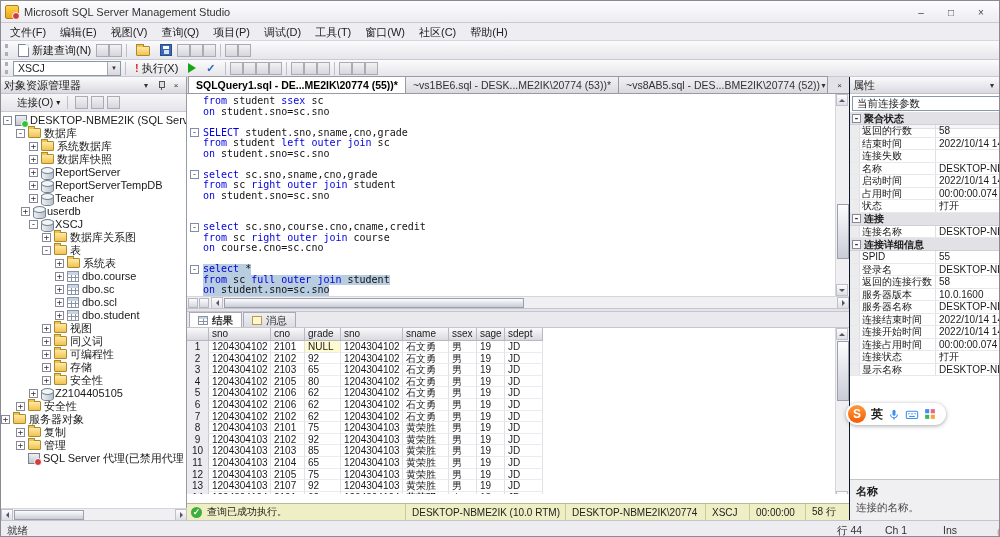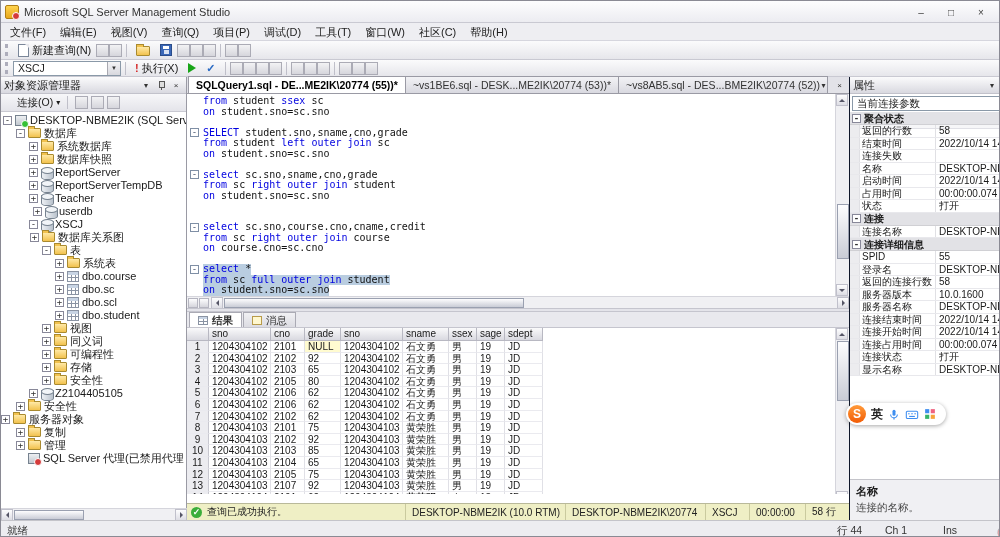--- a/index.html
+++ b/index.html
@@ -241,23 +241,23 @@
       <span class="i-gray"></span>
     </div>
     <div class="oe-tree" id="oetree">
         <div class="tree-row" style="padding-left: 2px;"><span class="expander">-</span><span class="ti ico-server"></span><span class="tree-label">DESKTOP-NBME2IK (SQL Server 10.0.160</span></div>
         <div class="tree-row" style="padding-left: 15px;"><span class="expander">-</span><span class="ti ico-folder"></span><span class="tree-label">数据库</span></div>
         <div class="tree-row" style="padding-left: 28px;"><span class="expander">+</span><span class="ti ico-folder"></span><span class="tree-label">系统数据库</span></div>
         <div class="tree-row" style="padding-left: 28px;"><span class="expander">+</span><span class="ti ico-folder"></span><span class="tree-label">数据库快照</span></div>
         <div class="tree-row" style="padding-left: 28px;"><span class="expander">+</span><span class="ti ico-db"></span><span class="tree-label">ReportServer</span></div>
         <div class="tree-row" style="padding-left: 28px;"><span class="expander">+</span><span class="ti ico-db"></span><span class="tree-label">ReportServerTempDB</span></div>
         <div class="tree-row" style="padding-left: 28px;"><span class="expander">+</span><span class="ti ico-db"></span><span class="tree-label">Teacher</span></div>
-        <div class="tree-row" style="padding-left: 32px; text-decoration: underline;"><span class="expander">+</span><span class="ti ico-db"></span><span class="tree-label">userdb</span></div>
+        <div class="tree-row" style="padding-left: 20px; text-decoration: underline;"><span class="expander">+</span><span class="ti ico-db"></span><span class="tree-label">userdb</span></div>
         <div class="tree-row" style="padding-left: 28px;"><span class="expander">-</span><span class="ti ico-db"></span><span class="tree-label">XSCJ</span></div>
-        <div class="tree-row" style="padding-left: 29px; text-decoration: underline;"><span class="expander">+</span><span class="ti ico-folder"></span><span class="tree-label">数据库关系图</span></div>
+        <div class="tree-row" style="padding-left: 41px; text-decoration: underline;"><span class="expander">+</span><span class="ti ico-folder"></span><span class="tree-label">数据库关系图</span></div>
         <div class="tree-row" style="padding-left: 41px;"><span class="expander">-</span><span class="ti ico-folder"></span><span class="tree-label">表</span></div>
         <div class="tree-row" style="padding-left: 54px;"><span class="expander">+</span><span class="ti ico-folder"></span><span class="tree-label">系统表</span></div>
         <div class="tree-row" style="padding-left: 54px;"><span class="expander">+</span><span class="ti ico-table"></span><span class="tree-label">dbo.course</span></div>
         <div class="tree-row" style="padding-left: 54px;"><span class="expander">+</span><span class="ti ico-table"></span><span class="tree-label">dbo.sc</span></div>
         <div class="tree-row" style="padding-left: 54px;"><span class="expander">+</span><span class="ti ico-table"></span><span class="tree-label">dbo.scl</span></div>
         <div class="tree-row" style="padding-left: 54px;"><span class="expander">+</span><span class="ti ico-table"></span><span class="tree-label">dbo.student</span></div>
         <div class="tree-row" style="padding-left: 41px;"><span class="expander">+</span><span class="ti ico-folder"></span><span class="tree-label">视图</span></div>
         <div class="tree-row" style="padding-left: 41px;"><span class="expander">+</span><span class="ti ico-folder"></span><span class="tree-label">同义词</span></div>
         <div class="tree-row" style="padding-left: 41px;"><span class="expander">+</span><span class="ti ico-folder"></span><span class="tree-label">可编程性</span></div>
         <div class="tree-row" style="padding-left: 41px;"><span class="expander">+</span><span class="ti ico-folder"></span><span class="tree-label">存储</span></div>

